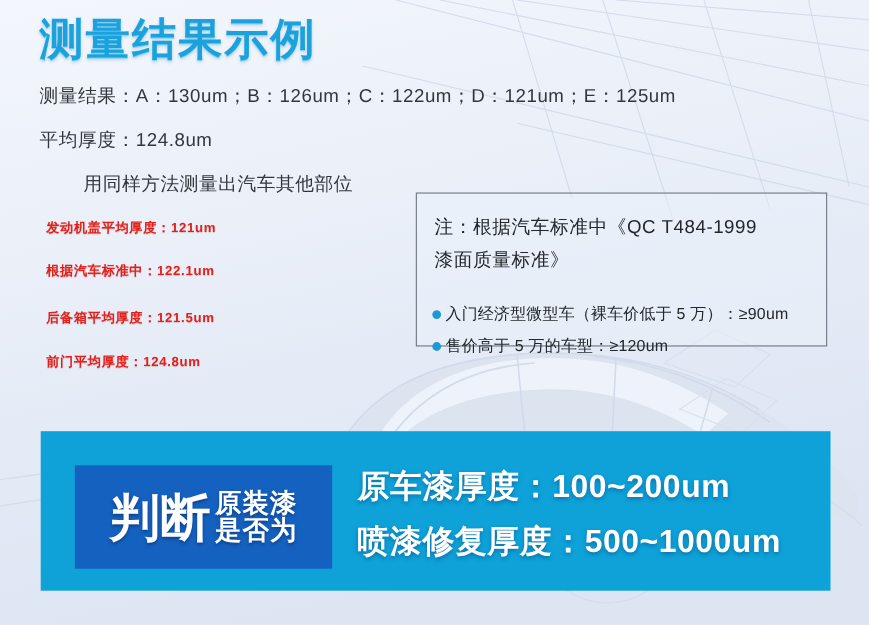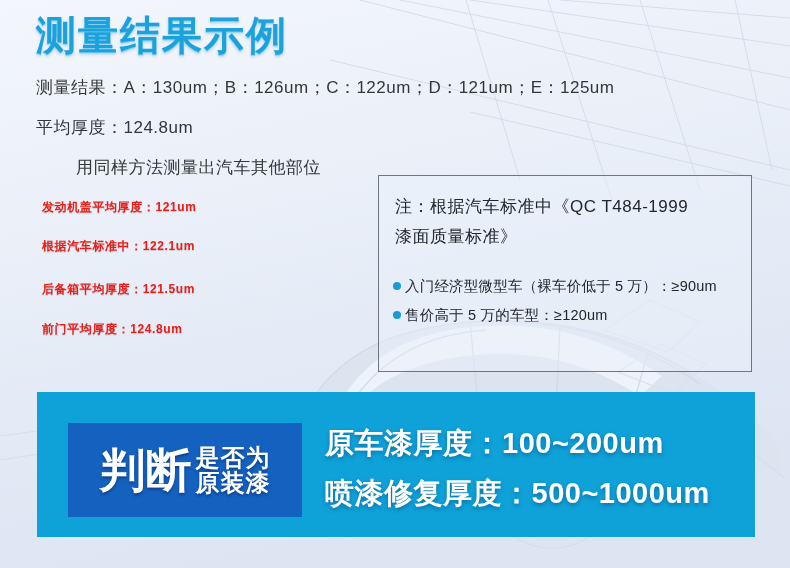--- a/index.html
+++ b/index.html
@@ -39,21 +39,21 @@
     color:#e5201a;font-size:12px;font-weight:bold;letter-spacing:.6px;white-space:nowrap;
     text-shadow:0 1px 1px rgba(120,0,0,.18);
   }
   .red.r1{top:199px;}
   .red.r2{top:238px;}
   .red.r3{top:281px;}
   .red.r4{top:321px;}
 
   
   .note{
-    position:absolute;left:378px;top:175px;width:374px;height:197px;
+    position:absolute;left:378px;top:175px;width:374px;height:140px;
     box-sizing:border-box;
     border:1.5px solid #6e7682;
     background:rgba(236,241,250,.45);
   }
   .note-head{
     position:absolute;left:16px;top:16px;width:346px;
     color:#23262b;font-size:17px;line-height:30px;letter-spacing:.5px;
   }
   .note-bullets{
     position:absolute;left:14px;top:100px;width:352px;
@@ -182,22 +182,22 @@
         <span class="dot"></span>
         <span>售价高于 5 万的车型：≥120um</span>
       </div>
     </div>
   </div>
 
   <div class="banner">
     <div class="judge-box">
       <span class="judge-big">判断</span>
       <span class="judge-stack">
+        <span class="judge-small">原装漆</span>
         <span class="judge-small">是否为</span>
-        <span class="judge-small">原装漆</span>
       </span>
     </div>
     <div class="banner-lines">
       <div class="bline">原车漆厚度：100~200um</div>
       <div class="bline">喷漆修复厚度：500~1000um</div>
     </div>
   </div>
 
 </div>
 

